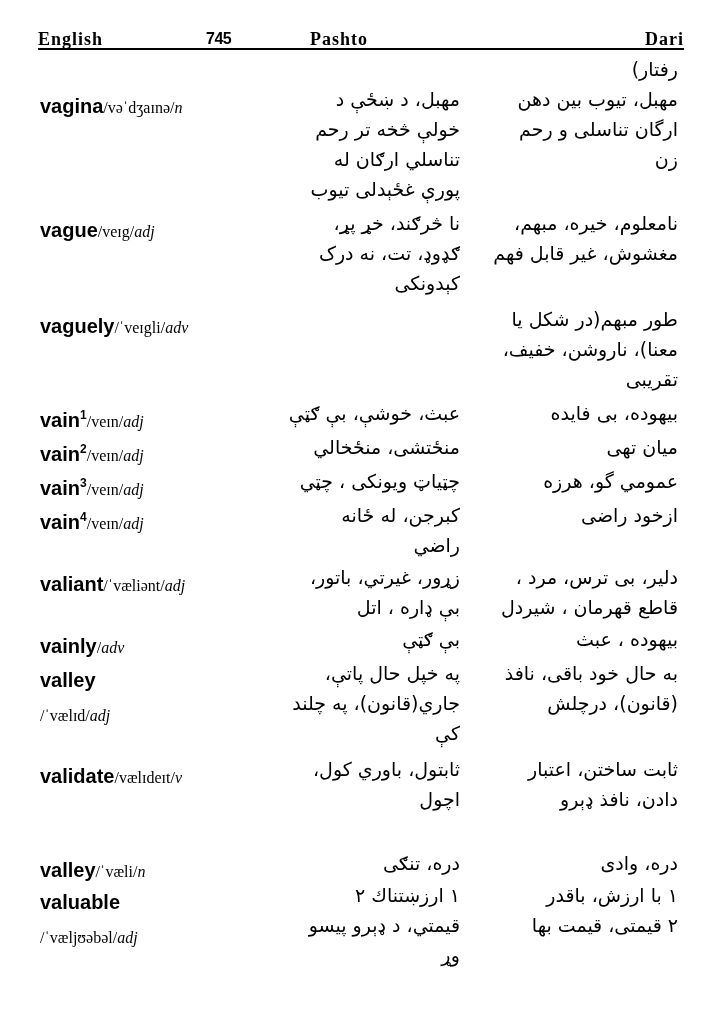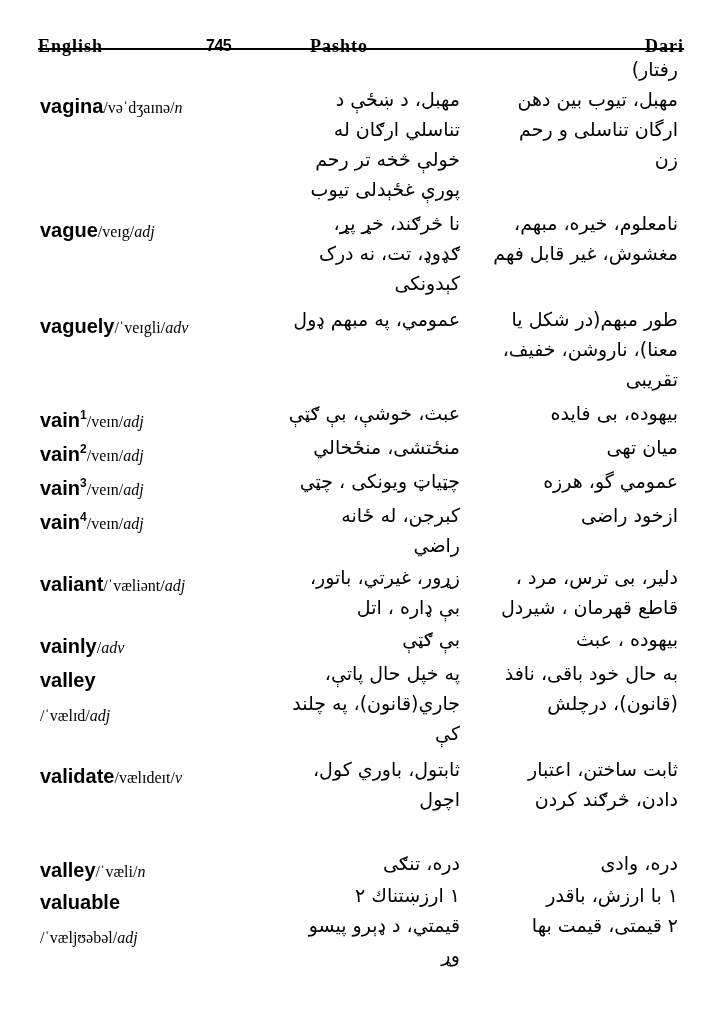--- a/index.html
+++ b/index.html
@@ -1,18 +1,18 @@
 <!DOCTYPE html>
 <html><head>
 <meta charset="utf-8">
 <style>
   html, body { margin:0; padding:0; background:#ffffff; }
   body { width:710px; height:1024px; position:relative; overflow:hidden; color:#000; font-family:"Liberation Sans", sans-serif; }
   .hdr { position:absolute; top:28px; left:38px; width:646px; height:20px; border-bottom:2px solid #000; }
-  .hdr span { position:absolute; top:8px; font-family:"Liberation Serif", serif; font-weight:bold; font-size:18px; letter-spacing:1px; line-height:20px; }
+  .hdr span { position:absolute; top:1px; font-family:"Liberation Serif", serif; font-weight:bold; font-size:18px; letter-spacing:1px; line-height:20px; }
   .hdr .en { left:0; }
   .hdr .pg { left:168px; font-family:"Liberation Sans", sans-serif; font-size:16px; letter-spacing:-0.5px; }
   .hdr .ps { left:272px; }
   .hdr .dr { right:0; }
   .entry { position:absolute; left:0; width:710px; }
   .en-col { position:absolute; left:40px; width:220px; font-size:20px; line-height:34px; }
   .hw { font-family:"Liberation Sans", sans-serif; font-weight:bold; font-size:20px; }
   .pron { font-family:"Liberation Serif", serif; font-size:16px; }
   .pos { font-family:"Liberation Serif", serif; font-style:italic; font-size:16px; }
   .sup { font-size:12px; vertical-align:super; font-weight:bold; }
@@ -34,22 +34,22 @@
   <div class="dr-col">
     <span class="line">رفتار)</span>
   </div>
 </div>
 
 <div id="entries">
     <div class="entry" style="top: 84px;">
       <div class="en-col"><span class="hw">vagina</span><span class="sup"></span><span class="pron">/vəˈdʒaɪnə/</span><span class="pos">n</span></div>
       <div class="ps-col">
         <span class="line">مهبل، د ښځې د</span>
+        <span class="line">خولې څخه تر رحم</span>
         <span class="line">تناسلي ارګان له</span>
-        <span class="line">خولې څخه تر رحم</span>
         <span class="line">پورې غځېدلی تیوب</span>
       </div>
       <div class="dr-col">
         <span class="line">مهبل، تیوب بین دهن</span>
         <span class="line">ارگان تناسلی و رحم</span>
         <span class="line">زن</span>
       </div>
     </div>
     <div class="entry" style="top: 208px;">
       <div class="en-col"><span class="hw">vague</span><span class="sup"></span><span class="pron">/veɪg/</span><span class="pos">adj</span></div>
@@ -59,21 +59,20 @@
         <span class="line">کېدونکی</span>
       </div>
       <div class="dr-col">
         <span class="line">نامعلوم، خیره، مبهم،</span>
         <span class="line">مغشوش، غیر قابل فهم</span>
       </div>
     </div>
     <div class="entry" style="top: 304px;">
       <div class="en-col"><span class="hw">vaguely</span><span class="sup"></span><span class="pron">/ˈveɪgli/</span><span class="pos">adv</span></div>
       <div class="ps-col">
-        <span class="line">عمومي، په مبهم ډول</span>
       </div>
       <div class="dr-col">
         <span class="line">طور مبهم(در شکل یا</span>
         <span class="line">معنا)، ناروشن، خفیف،</span>
         <span class="line">تقریبی</span>
       </div>
     </div>
     <div class="entry" style="top: 398px;">
       <div class="en-col"><span class="hw">vain</span><span class="sup">1</span><span class="pron">/veɪn/</span><span class="pos">adj</span></div>
       <div class="ps-col">
@@ -144,21 +143,21 @@
       </div>
     </div>
     <div class="entry" style="top: 754px;">
       <div class="en-col"><span class="hw">validate</span><span class="sup"></span><span class="pron">/vælɪdeɪt/</span><span class="pos">v</span></div>
       <div class="ps-col">
         <span class="line">ثابتول، باوري کول،</span>
         <span class="line">اچول</span>
       </div>
       <div class="dr-col">
         <span class="line">ثابت ساختن، اعتبار</span>
-        <span class="line">دادن، څرګند کردن</span>
+        <span class="line">دادن، نافذ ډېرو</span>
       </div>
     </div>
     <div class="entry" style="top: 848px;">
       <div class="en-col"><span class="hw">valley</span><span class="sup"></span><span class="pron">/ˈvæli/</span><span class="pos">n</span></div>
       <div class="ps-col">
         <span class="line">دره، تنګی</span>
       </div>
       <div class="dr-col">
         <span class="line">دره، وادی</span>
       </div>

